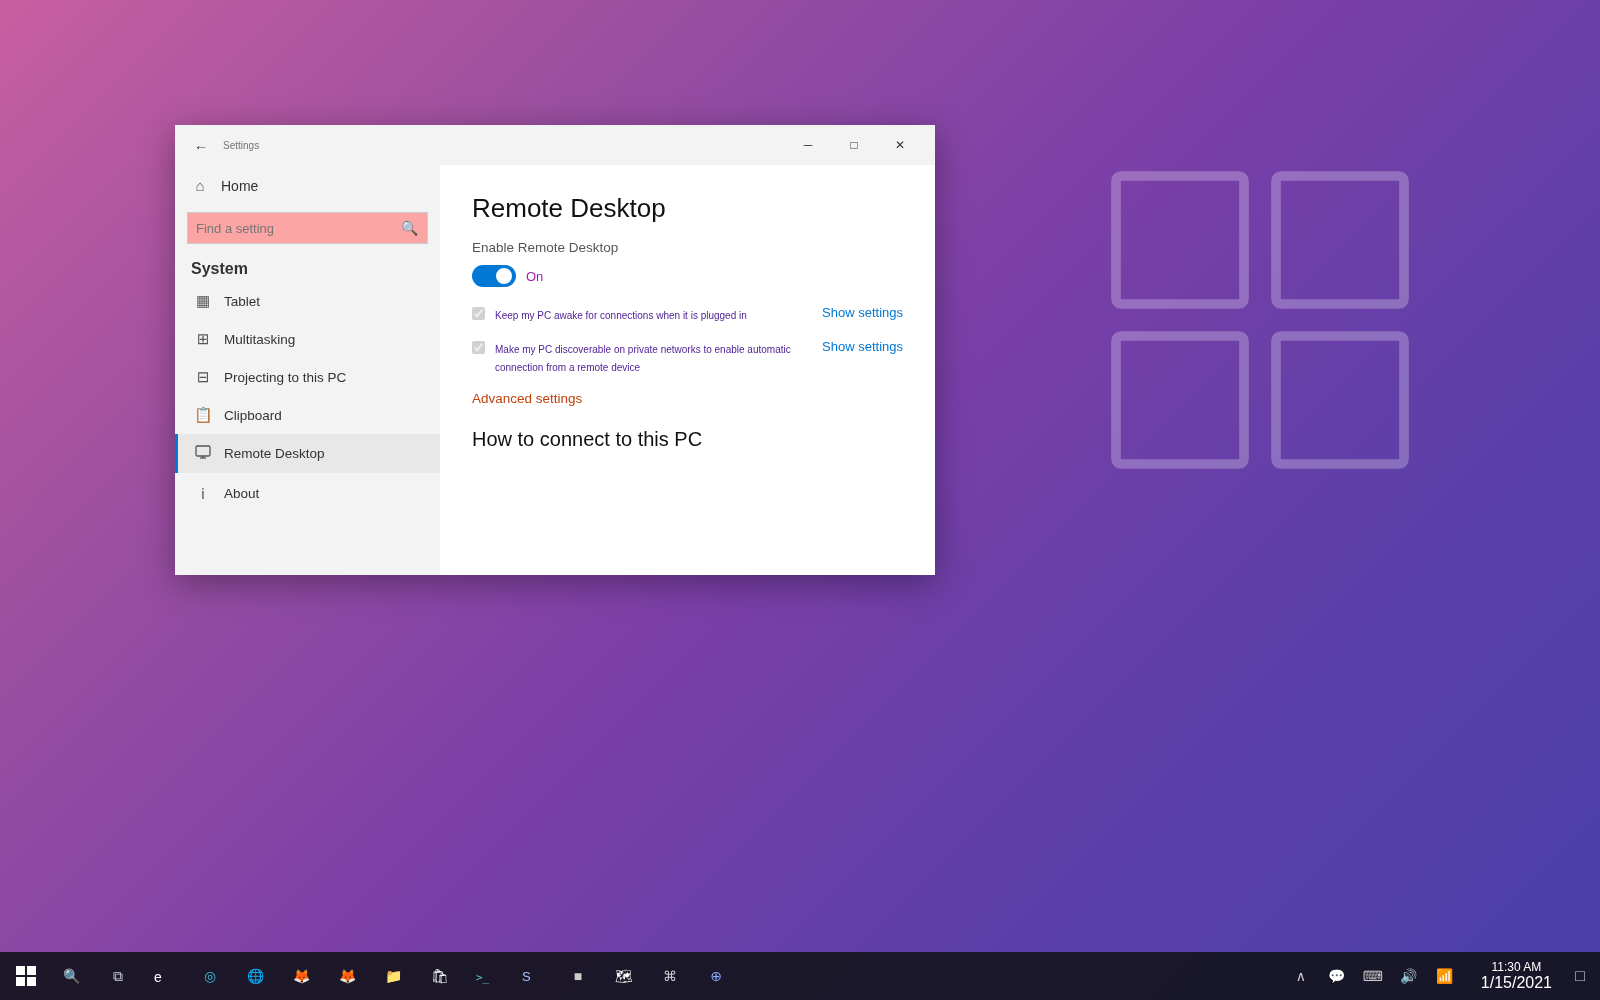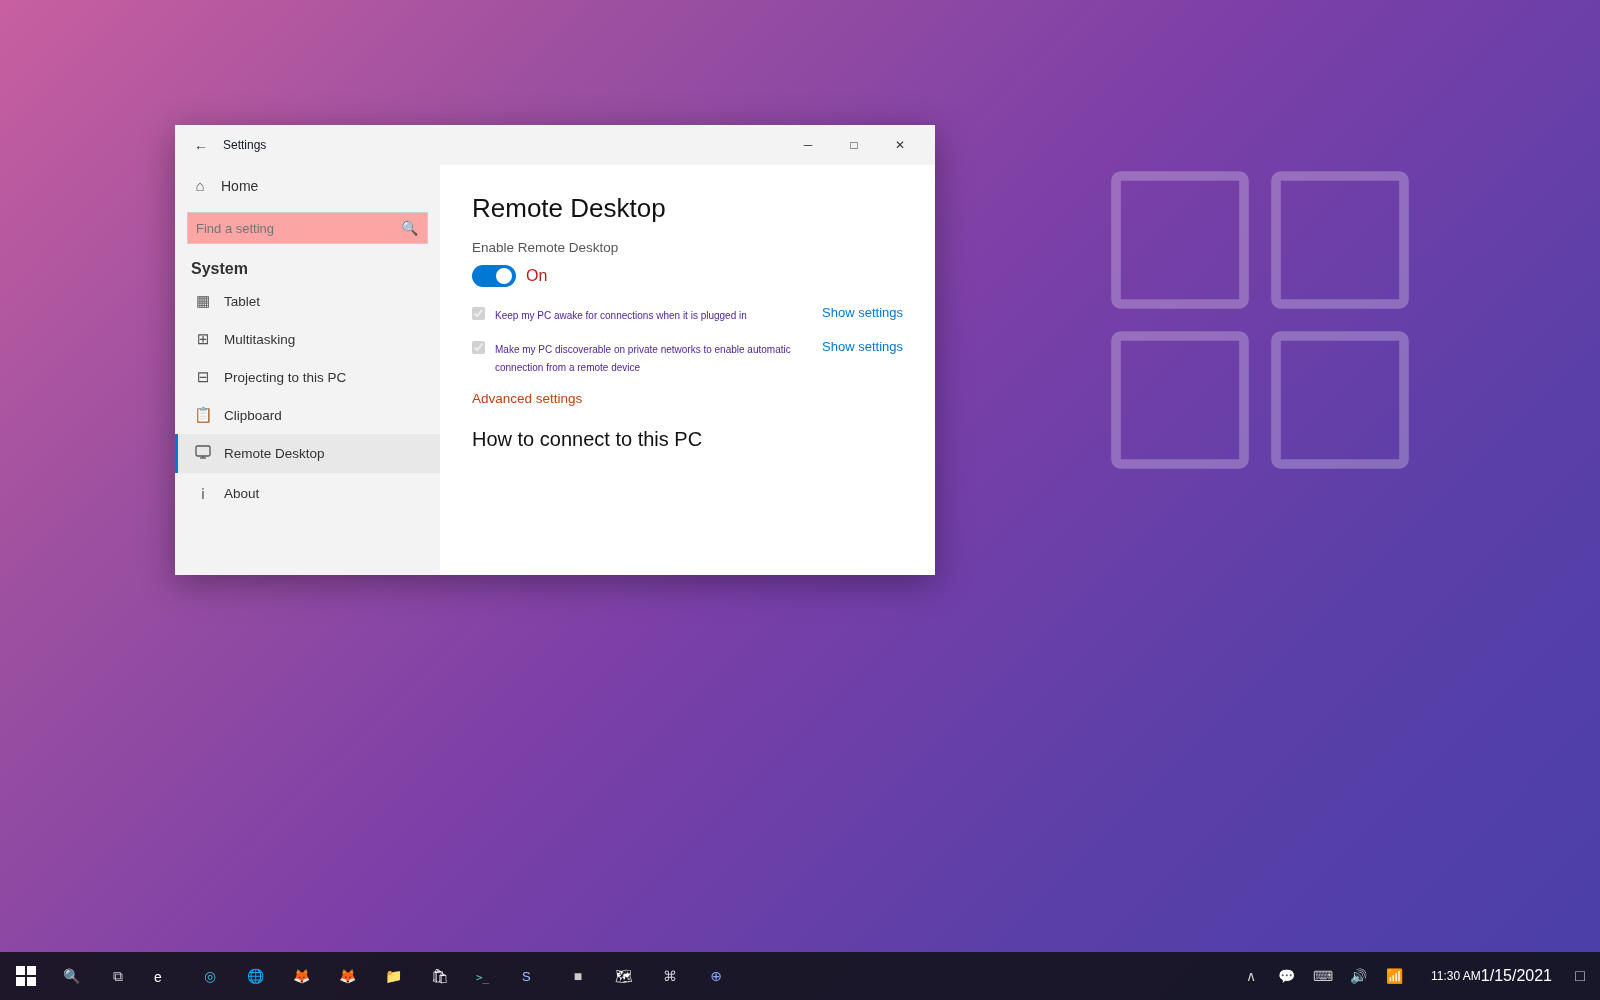--- a/index.html
+++ b/index.html
@@ -54,22 +54,22 @@
       display: flex;
       align-items: center;
       justify-content: center;
       cursor: pointer;
       color: #333;
       font-size: 14px;
       border-radius: 3px;
     }
     .title-bar-title {
       margin-left: 8px;
-      font-size: 12px;
-      color: #0f172a;
+      font-size: 10px;
+      color: #737373;
       font-weight: 400;
     }
     .title-bar-controls {
       margin-left: auto;
       display: flex;
       gap: 0;
     }
     .title-btn {
       width: 46px;
       height: 40px;
@@ -213,22 +213,22 @@
       position: absolute;
       width: 16px;
       height: 16px;
       background: #fff;
       border-radius: 50%;
       top: 3px;
       right: 4px;
       transition: all 0.2s;
     }
     .toggle-on-label {
-      font-size: 16px;
-      color: #b91c1c;
+      font-size: 13px;
+      color: #a21caf;
     }
 
     .checkbox-row {
       display: flex;
       align-items: flex-start;
       gap: 10px;
       margin-bottom: 16px;
     }
     .checkbox-row input[type="checkbox"] {
       margin-top: 2px;
@@ -312,20 +312,21 @@
       display: flex;
       align-items: center;
       justify-content: center;
       cursor: pointer;
       font-size: 14px;
       color: #ccc;
     }
 
     .taskbar-clock {
       display: flex;
+      flex-direction: column;
       align-items: center;
       justify-content: center;
       padding: 0 10px;
       cursor: pointer;
       height: 48px;
       color: #fff;
     }
     .clock-time { font-size: 12px; }
     .clock-date { font-size: 16px; }
 

